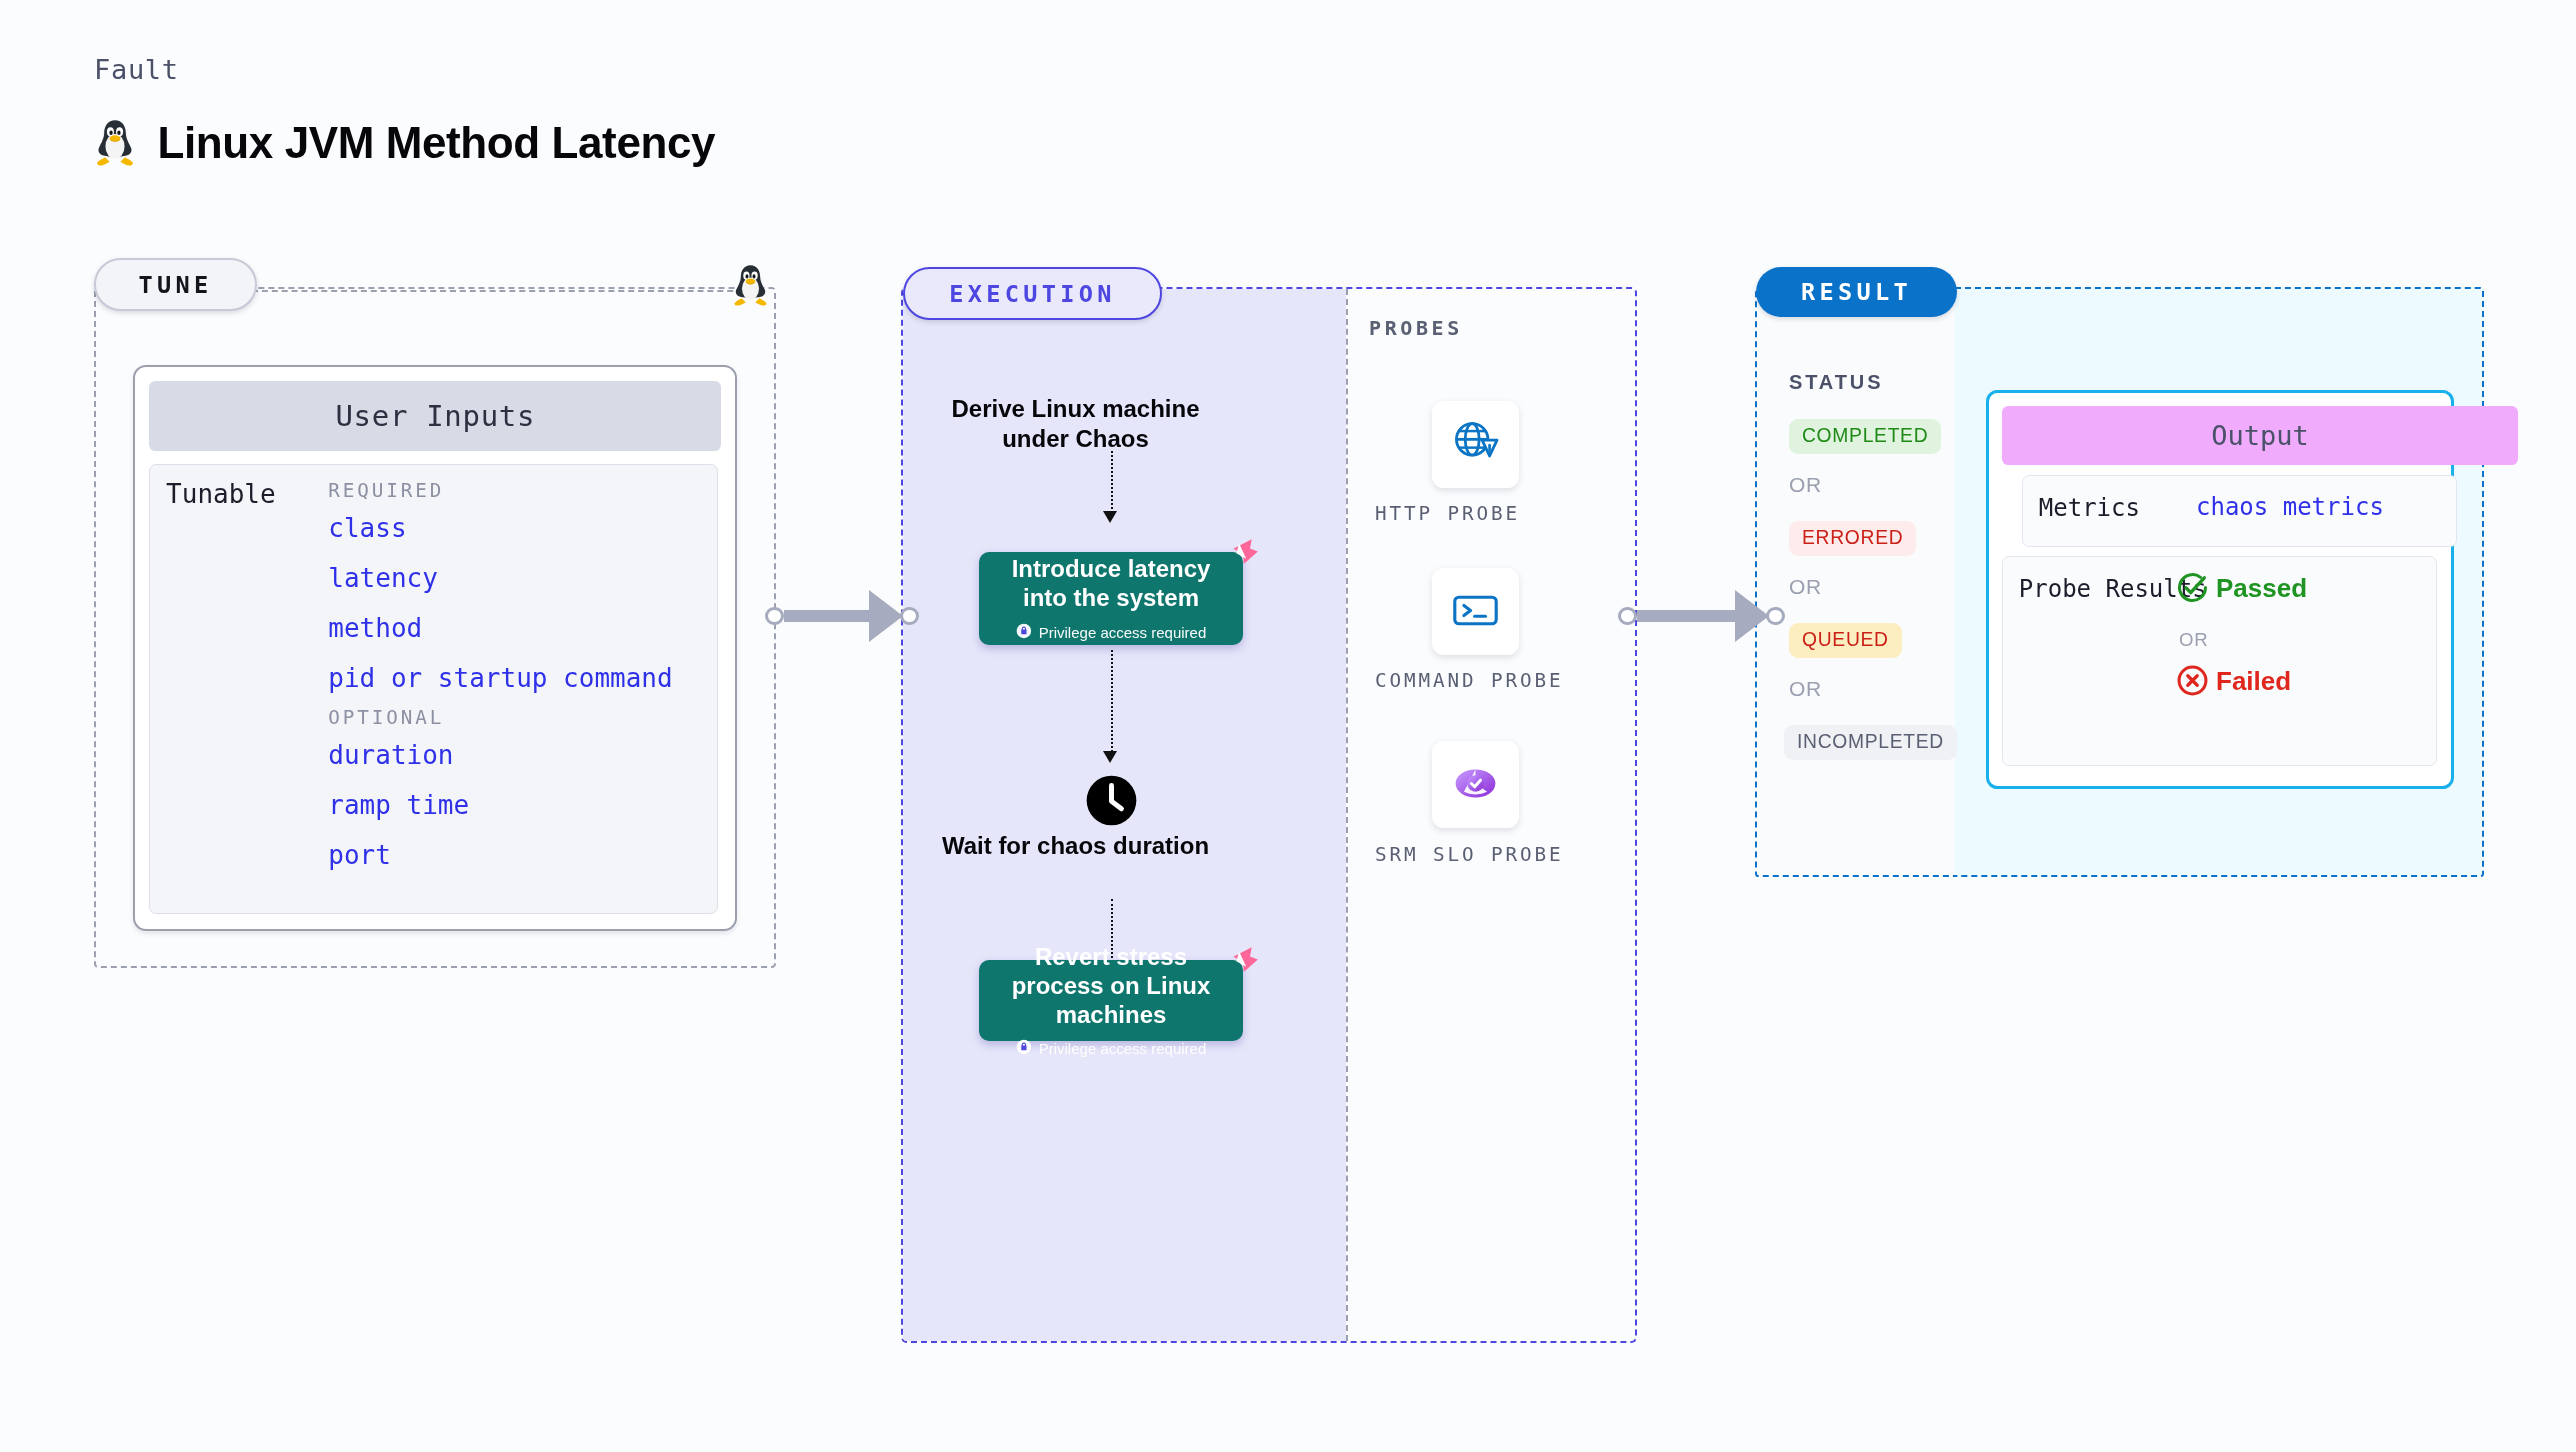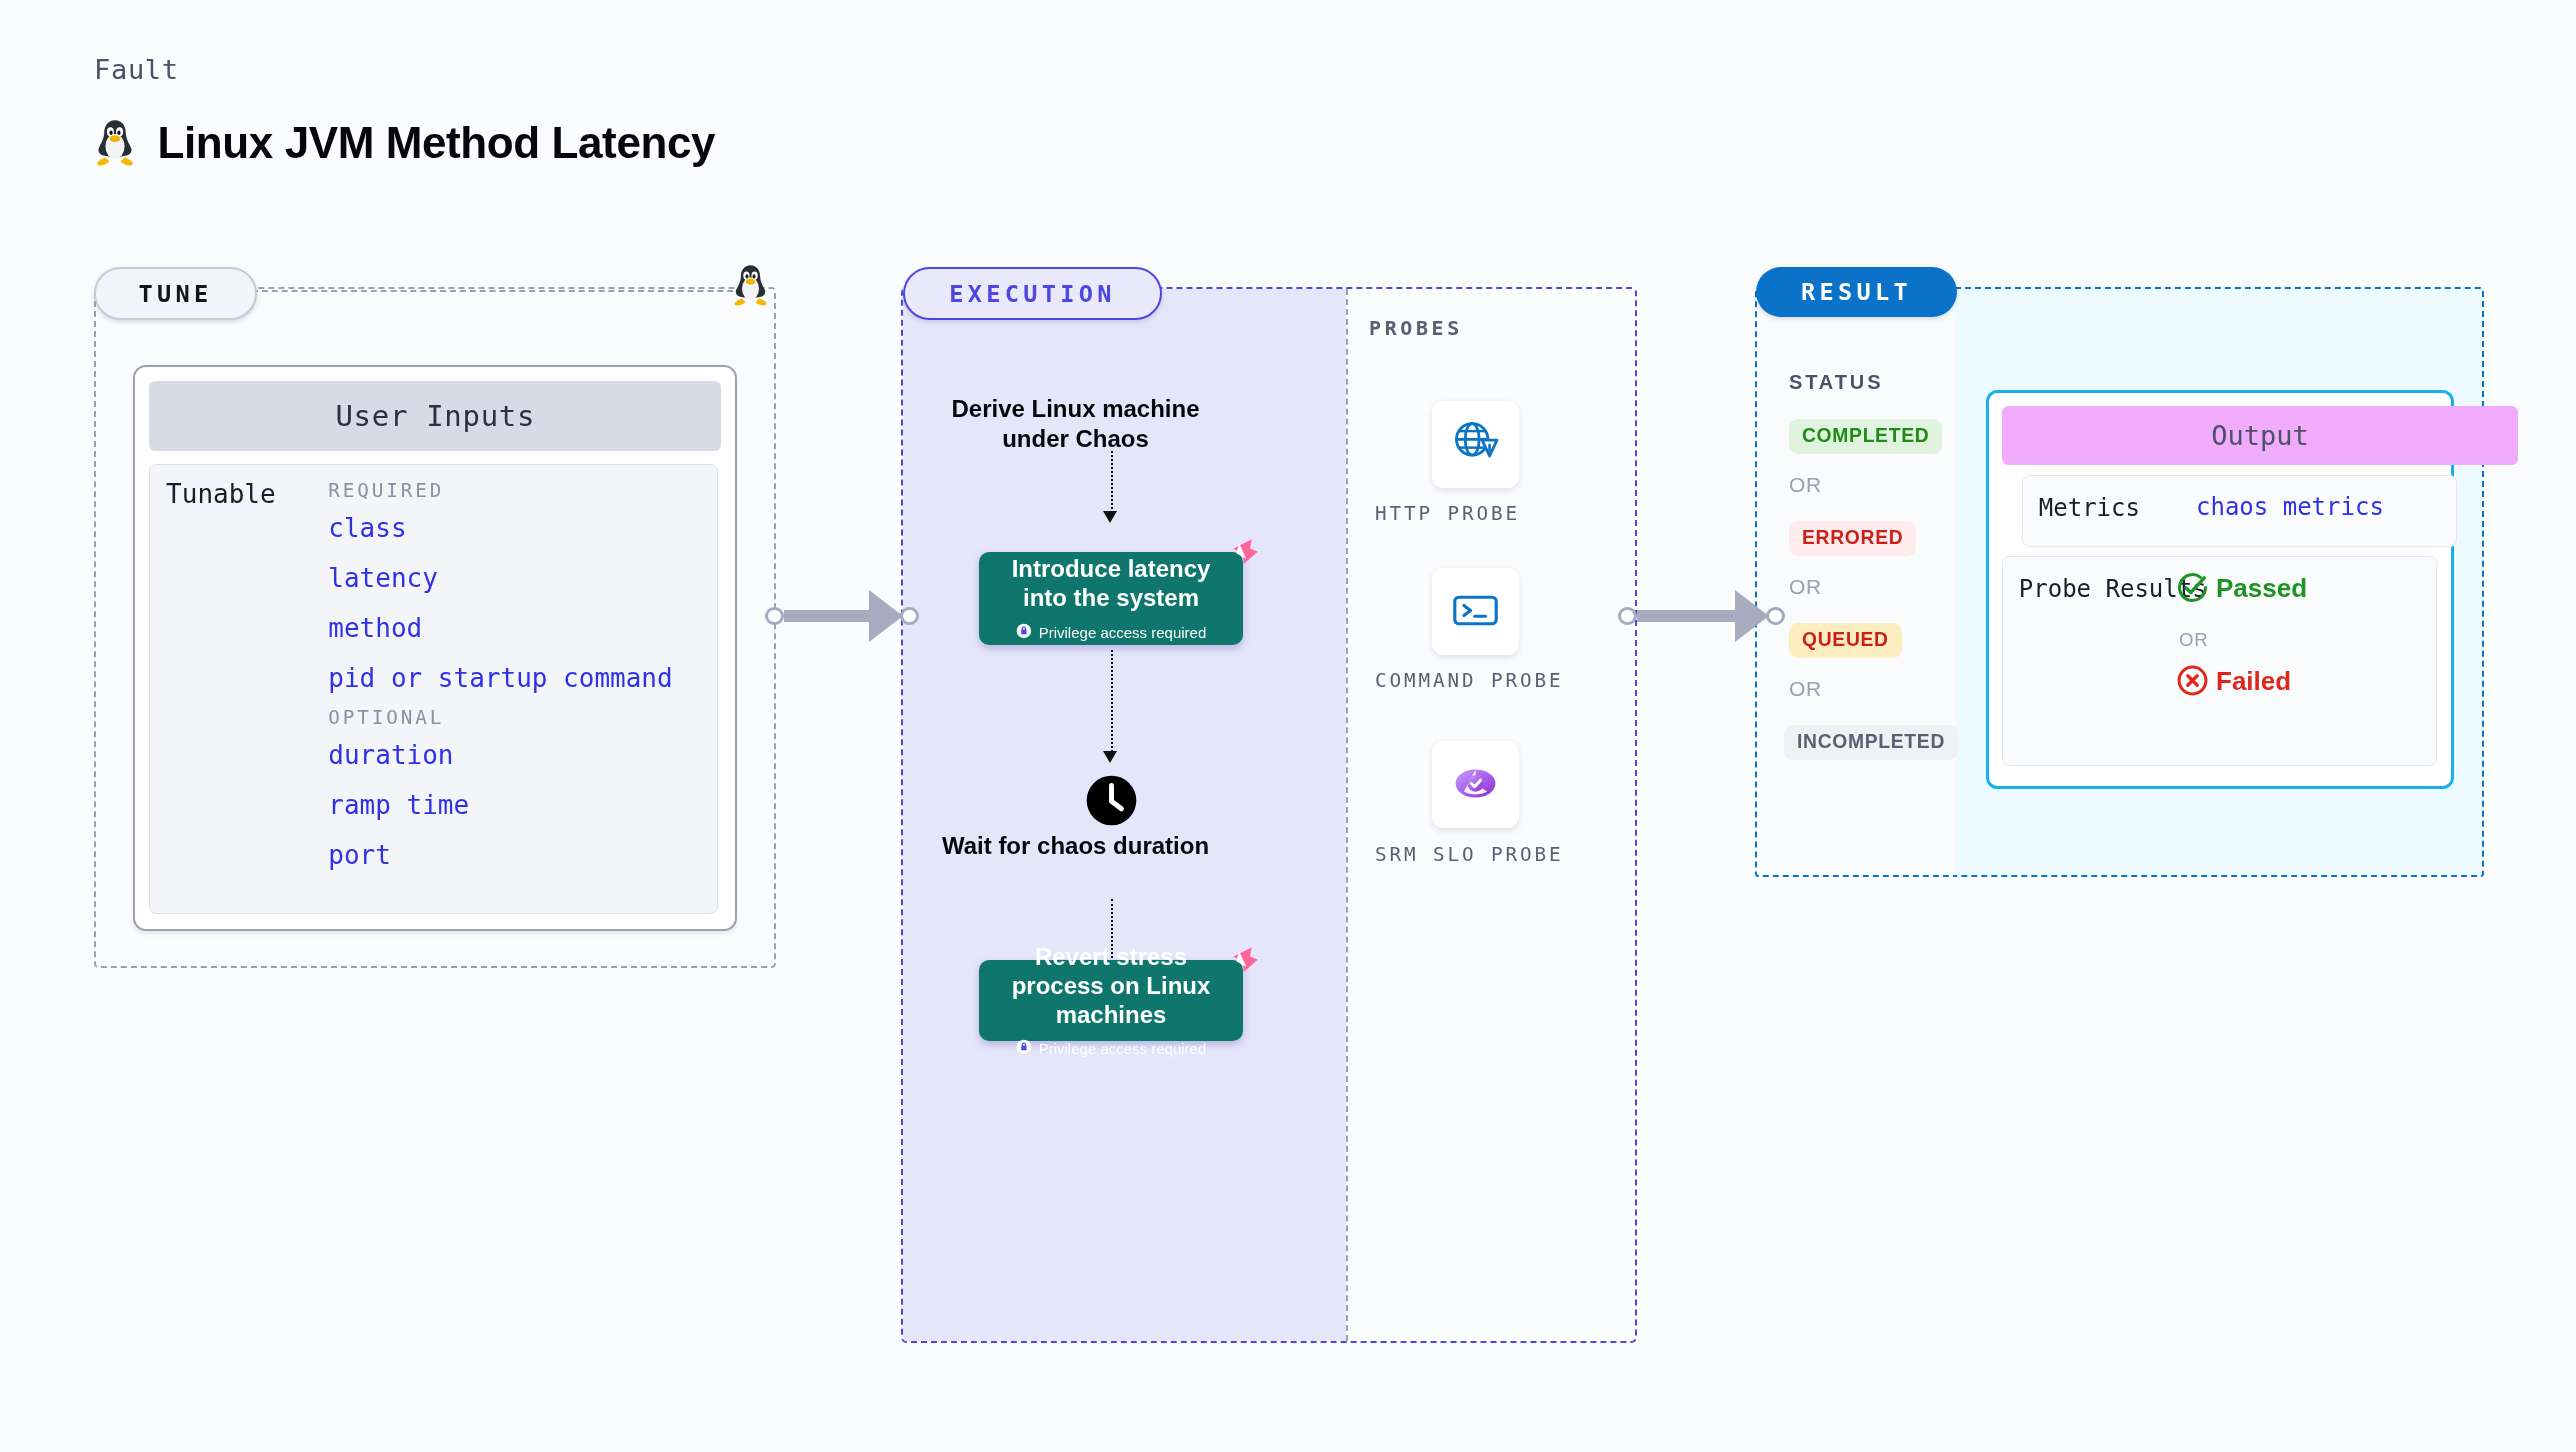--- a/index.html
+++ b/index.html
@@ -28,21 +28,21 @@
   .sec-badge{
     position:absolute;
     display:flex;align-items:center;justify-content:center;
     border-radius:716px;
     font-family:"DejaVu Sans Mono","Liberation Mono",monospace;
     font-weight:bold;letter-spacing:4.3px;
     box-shadow:0 2.1px 5px rgba(30,35,60,.16);
     z-index:30;
   }
   #tune-badge{
-    left:94px;top:267px;width:159px;height:49px;
+    left:94px;top:258px;width:159px;height:49px;
     background:#f3f4f8;border:2.1px solid #c6c9d6;color:#13151c;font-size:23.6px;
   }
   #execution-badge{
     left:903px;top:267px;width:255px;height:49px;
     background:#e9e9fb;border:2.1px solid #4e46e0;color:#4e46e0;font-size:23.6px;
   }
   #result-badge{
     left:1756px;top:267px;width:201px;height:50px;
     background:#0a72c9;border:none;color:#ffffff;font-size:23.6px;
   }
@@ -170,21 +170,21 @@
     border-bottom:2.9px dashed #0a72c9;
     border-left:none;
     border-radius:0 3.6px 3.6px 0;
   }
   #status-label{
     position:absolute;left:1789px;top:371px;
     font-size:20px;font-weight:bold;color:#4b5169;letter-spacing:2.9px;
   }
   .status-chip{
     position:absolute;border-radius:9px;padding:6.4px 13px;
-    font-size:19.3px;font-weight:bold;letter-spacing:0.7px;text-align:center;
+    font-size:19.3px;font-weight:normal;letter-spacing:0.7px;text-align:center;
   }
   .or-text{
     position:absolute;font-size:21px;color:#9aa0b0;letter-spacing:0.7px;
   }
 
   #output-card{
     position:absolute;left:1986px;top:390px;width:462px;height:393px;
     background:#ffffff;border:3.6px solid #17b0ea;border-radius:11.5px;
   }
   #output-header{

